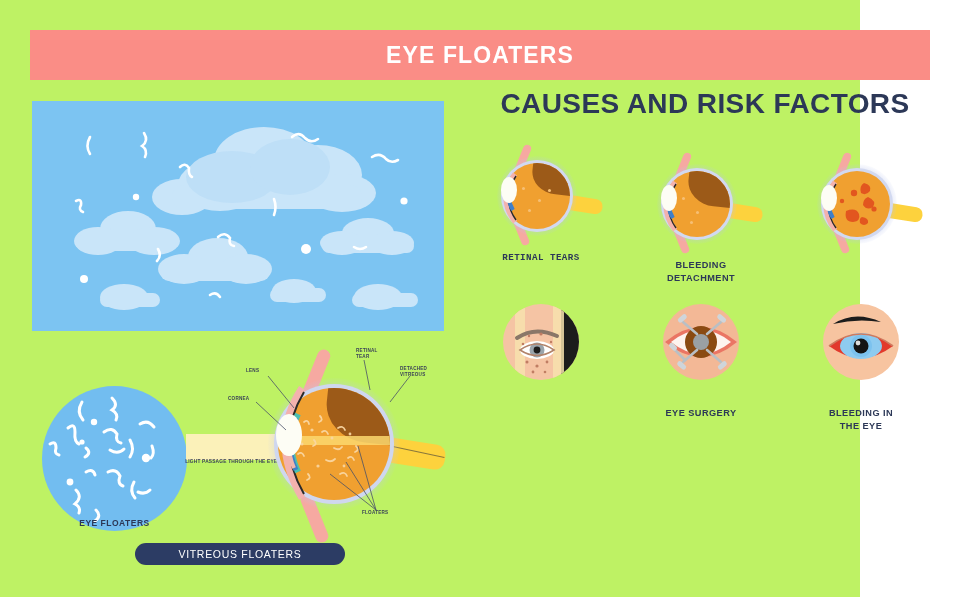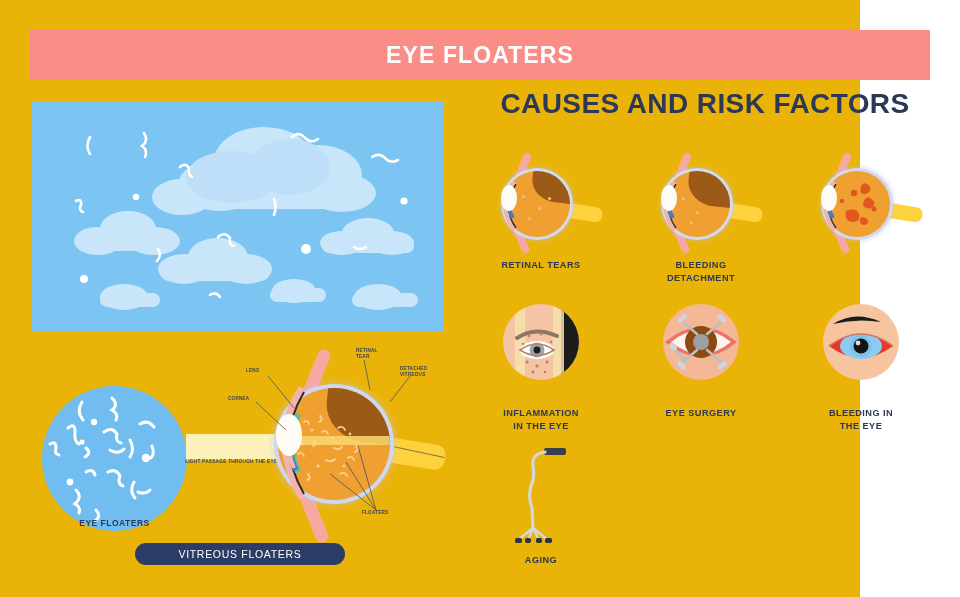--- a/index.html
+++ b/index.html
@@ -3,21 +3,21 @@
 <meta charset="utf-8">
 <title>Eye Floaters Infographic</title>
 <style>
   * { box-sizing: border-box; margin: 0; padding: 0; }
   html, body {
     width: 960px; height: 597px;
     background: #ffffff;
     font-family: "Liberation Sans", sans-serif;
     overflow: hidden;
   }
-  #page { position: relative; width: 860px; height: 597px; background:#eab308;padding-left:33px; }
+  #page { position: relative; width: 860px; height: 597px; background:#bef264;padding-left:33px; }
 
   
   .header-banner {
     position: absolute; left: 30px; top: 30px;
     width: 900px; height: 50px;
     background: #fa8d86;
     display: flex; align-items: center; justify-content: center;
   }
   .header-banner .title {
     color: #ffffff; font-weight: bold; font-size: 23px;
@@ -354,21 +354,21 @@
 TEAR</div>
     <div class="anno" style="left:150px; top:16px;">DETACHED
 VITREOUS</div>
     <div class="anno" style="left:112px; top:160px;">FLOATERS</div>
   </div>
 
   <div class="pill">
     <span>VITREOUS FLOATERS</span>
   </div>
 
-  <div class="card" style="left:466px; top:150px;">
+  <div class="card" style="left:466px; top:142px;font-family:Liberation Mono, monospace;">
     <div class="art">
       <div class="mini">
         <div class="mini-muscle" style="left:34px;top:-6px;transform:rotate(22deg);"></div>
         <div class="mini-muscle" style="left:32px;top:66px;transform:rotate(-22deg);"></div>
         <div class="mini-nerve"></div>
         <div class="mini-glow"></div>
         <div class="mini-shadow"></div>
         <div class="mini-ball">
           <div class="mini-dark"></div>
           <div class="speck" style="left:18px;top:24px;width:3px;height:3px;"></div>
@@ -464,22 +464,20 @@
               <circle cx="30" cy="68" r="1.4"></circle>
             <circle cx="42" cy="68" r="1.3"></circle>
               <circle cx="20" cy="40" r="1.3"></circle>
             <circle cx="48" cy="38" r="1.2"></circle>
               <circle cx="38" cy="30" r="1.6"></circle>
             <circle cx="26" cy="32" r="1.2"></circle>
           </g>
         </svg>
       </div>
     </div>
-    <div class="label" style="white-space:pre-line;">INFLAMMATION
-IN THE EYE</div>
   </div>
 
   <div class="card" style="left:786px; top:298px;">
     <div class="art">
       <div class="circ">
         <svg width="76" height="76" viewBox="0 0 76 76">
           <rect width="76" height="76" fill="#f7c4a0"></rect>
           <path d="M10 20 q22 -14 48 -2 q-24 -4 -48 2 z" fill="#1c1c1c"></path>
           <path d="M6 42 q32 -24 64 0 q-32 24 -64 0 z" fill="#e2392c"></path>
           <ellipse cx="38" cy="42" rx="21" ry="13" fill="#8ecbf0"></ellipse>
@@ -516,35 +514,14 @@
             <rect x="14" y="59" width="10" height="5" rx="2.4" transform="rotate(40 19 61)"></rect>
             <rect x="54" y="59" width="10" height="5" rx="2.4" transform="rotate(-40 59 61)"></rect>
             <rect x="6" y="40" width="9" height="5" rx="2.4" transform="rotate(44 10 42)"></rect>
           </g>
         </svg>
       </div>
     </div>
     <div class="label">EYE SURGERY</div>
   </div>
 
-  <div class="card" style="left:466px; top:440px;">
-    <div class="art" style="height:112px;">
-      <div class="cane-wrap">
-        <svg width="70" height="104" viewBox="0 0 70 104">
-          <rect x="38" y="6" width="22" height="7" rx="2" fill="#3a3f4a"></rect>
-          <path d="M39 10 q-14 2 -12 14 q2 12 -2 20 q-3 12 1 22 L27 86" stroke="#d4d8de" stroke-width="3.2" fill="none" stroke-linecap="round"></path>
-          <path d="M27 86 L12 98" stroke="#d4d8de" stroke-width="2.6" fill="none" stroke-linecap="round"></path>
-          <path d="M27 86 L42 98" stroke="#d4d8de" stroke-width="2.6" fill="none" stroke-linecap="round"></path>
-          <path d="M27 86 L22 98" stroke="#d4d8de" stroke-width="2.4" fill="none" stroke-linecap="round"></path>
-          <path d="M27 86 L33 98" stroke="#d4d8de" stroke-width="2.4" fill="none" stroke-linecap="round"></path>
-          <g fill="#2e333c">
-            <rect x="9" y="96" width="7" height="5" rx="1.8"></rect>
-            <rect x="19" y="96" width="6" height="5" rx="1.8"></rect>
-            <rect x="30" y="96" width="6" height="5" rx="1.8"></rect>
-            <rect x="39" y="96" width="7" height="5" rx="1.8"></rect>
-          </g>
-        </svg>
-      </div>
-    </div>
-    <div class="label" style="margin-top:2px;">AGING</div>
-  </div>
 
 </div>
 
 </body></html>

